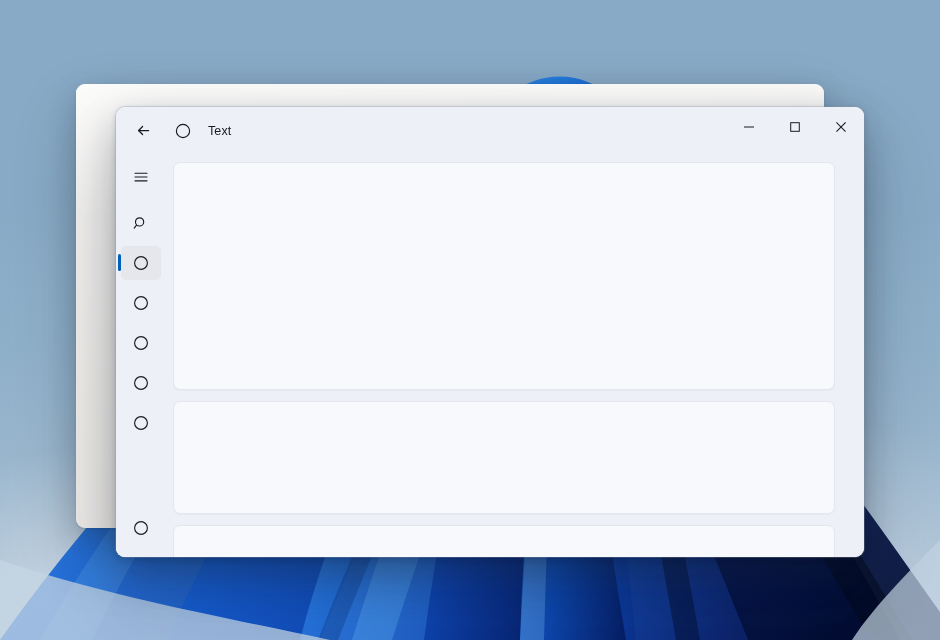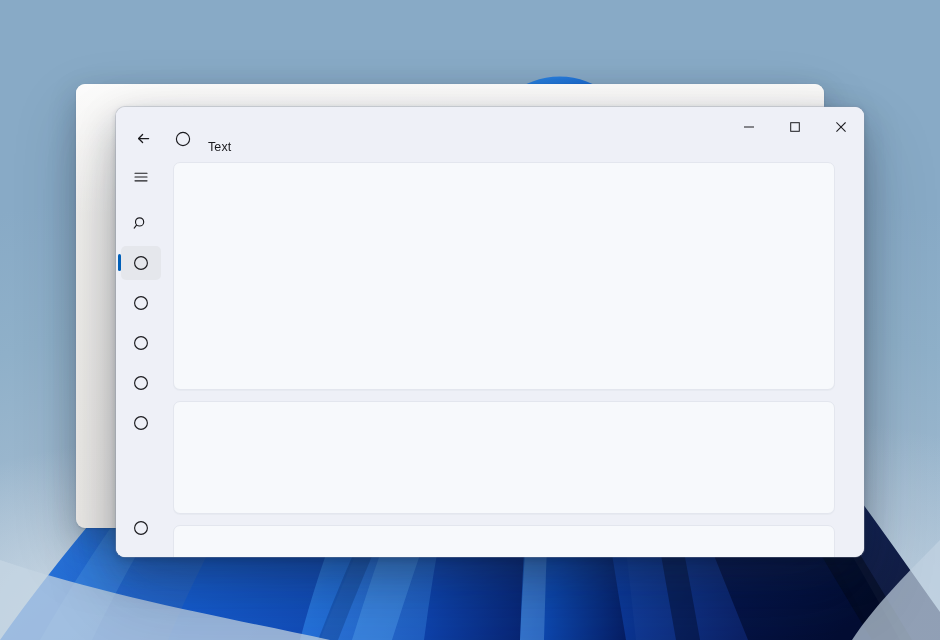--- a/index.html
+++ b/index.html
@@ -81,21 +81,21 @@
   
   #titlebar {
     position: relative;
     height: 47px;
     background: #eef0f7;
     display: flex;
     align-items: center;
   }
   .tb-left {
     display: flex;
-    align-items: flex-end;
+    align-items: center;
     height: 100%;
     padding-left: 10px;
   }
   .tb-btn {
     width: 34px;
     height: 32px;
     display: flex;
     align-items: center;
     justify-content: center;
     border-radius: 5px;

